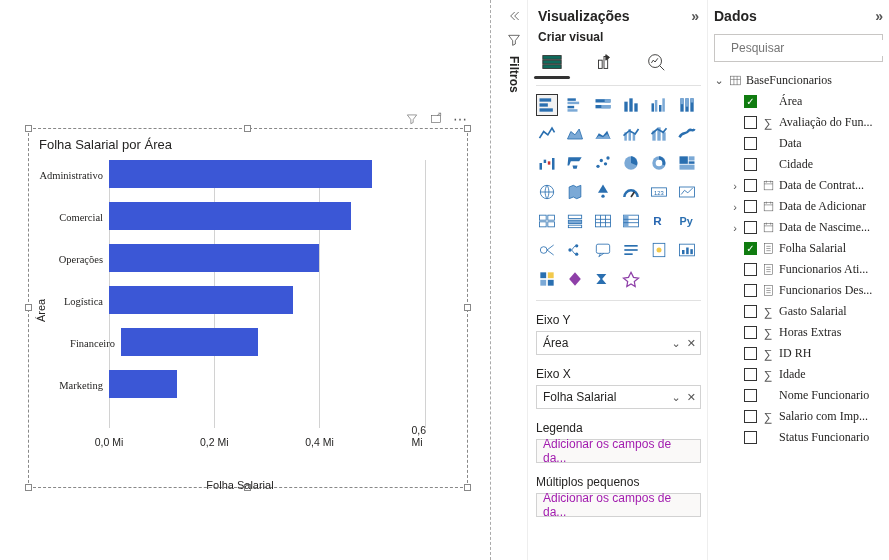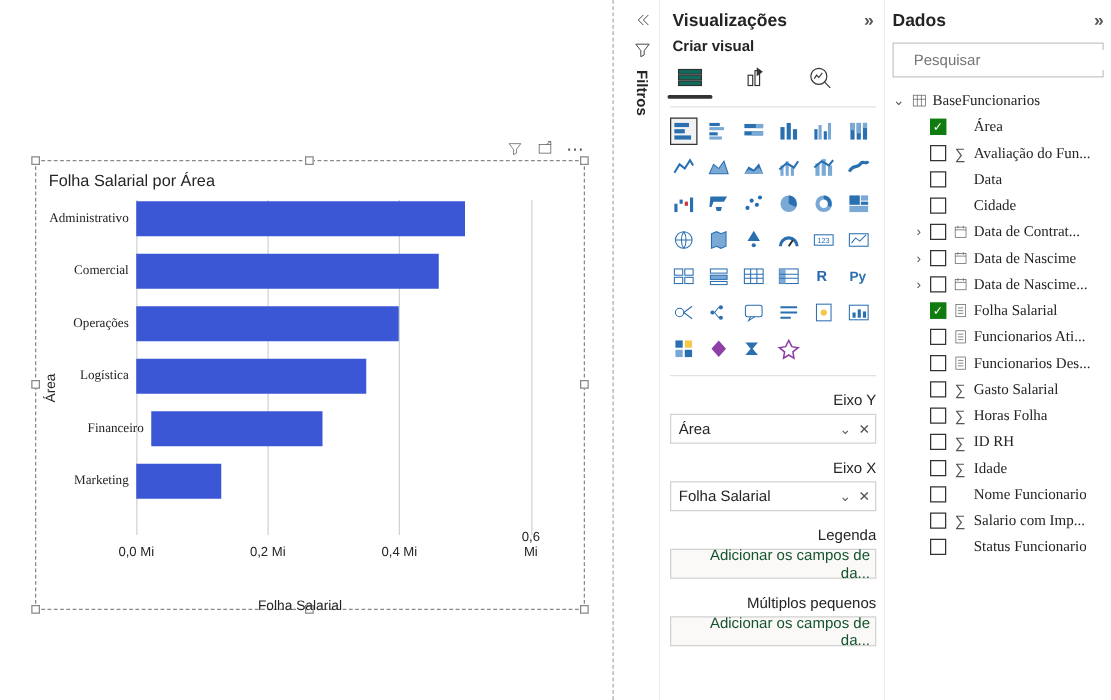--- a/index.html
+++ b/index.html
@@ -82,33 +82,33 @@
     padding: 2px 0 4px 0;
   }
   .viz-cell {
     width:22px; height:22px;
     display:flex; align-items:center; justify-content:center;
     cursor:pointer;
     border:1px solid transparent;
   }
   .viz-cell.sel { border:1px solid #333; background:#f2f2f2;}
   .viz-cell svg { width:20px; height:20px; }
-  .field-section { margin-top:10px;text-align:right;}
+  .field-section { margin-top:10px;}
   .field-label { font-size:12px; color:#252423; padding:2px 0 4px 0;}
   .field-well {
     border:1px solid #d2d2d2;
     background:#fff;
     height:24px;
     display:flex; align-items:center; justify-content:space-between;
     padding:0 4px 0 6px;
     font-size:12px;
     color:#252423;
     margin-bottom:4px;
   }
-  .field-well.placeholder { color:#14532d; background:#faf9f8;}
+  .field-well.placeholder { color:#a21caf; background:#faf9f8;}
   .field-well .dd { color:#555; font-size:11px; display:flex; gap:6px; align-items:center;}
   .field-well .rm { cursor:pointer; color:#555;}
 
   .search-box {
     display:flex; align-items:center; gap:6px;
     border:1px solid #c8c6c4; height:28px;
     padding:0 8px; margin:4px 2px 8px 2px;
   }
   .search-box input {
     border:none; outline:none; flex:1; font-size:12px; color:#555;
@@ -140,26 +140,26 @@
   }
   .tile-toolbar {
     position:absolute; top:-18px; right:0;
     display:flex; gap:10px; align-items:center;
     color:#555;
   }
   .tile-toolbar svg { width:14px;height:14px; stroke:#555; fill:none; cursor:pointer;}
   .chart-title { font-size:13px; padding:8px 10px 4px 10px; color:#252423;}
   .plot-area { position:relative; height:300px; margin-left:80px; margin-right:16px;}
   .grid-v { position:absolute; top:4px; bottom:28px; width:1px; background:#d2d2d2;}
-  .bar-row { position:absolute; height:30px; display:flex; align-items:center;font-family:Liberation Serif, serif;}
+  .bar-row { position:absolute; height:30px; display:flex; font-family:Liberation Serif, serif;}
   .bar { height:28px; background:#3b57d6;}
   .ylab { position:absolute; right:calc(100% + 6px); width:70px; text-align:right;
           font-size:10.5px; color:#252423; top:50%; transform:translateY(-50%);}
   .xticks { position:absolute; left:0; right:0; bottom:0; height:24px;}
-  .xtick { position:absolute; font-size:10.5px; color:#252423; transform:translateX(-50%);text-align:center;}
+  .xtick { position:absolute; font-size:10.5px; color:#252423; transform:translateX(-50%);}
   .xaxis-title {
     position:absolute; bottom:-4px; left:0; right:16px;
     text-align:center; font-size:11px; color:#252423;
   }
   .yaxis-title {
     position:absolute; left:-2px; top:50%;
     transform: rotate(-90deg) translateX(30%);
     transform-origin: left top;
     font-size:11px; color:#252423;
   }
@@ -660,21 +660,21 @@
         <span class="caret">›</span>
         <span class="chk"></span>
         <span class="ic date">
           <svg viewBox="0 0 24 24">
             <rect x="4" y="5" width="16" height="15"></rect>
             <line x1="4" y1="9" x2="20" y2="9"></line>
             <line x1="8" y1="3" x2="8" y2="7"></line>
             <line x1="16" y1="3" x2="16" y2="7"></line>
           </svg>
         </span>
-        <span class="lbl">Data de Nascime</span>
+        <span class="lbl">Data de Adicionar</span>
       </div>
       <div class="tree-row indent1">
         <span class="caret">›</span>
         <span class="chk"></span>
         <span class="ic date">
           <svg viewBox="0 0 24 24">
             <rect x="4" y="5" width="16" height="15"></rect>
             <line x1="4" y1="9" x2="20" y2="9"></line>
             <line x1="8" y1="3" x2="8" y2="7"></line>
             <line x1="16" y1="3" x2="16" y2="7"></line>
@@ -724,21 +724,21 @@
       <div class="tree-row indent1">
         <span class="caret"></span>
         <span class="chk"></span>
         <span class="ic">∑</span>
         <span class="lbl">Gasto Salarial</span>
       </div>
       <div class="tree-row indent1">
         <span class="caret"></span>
         <span class="chk"></span>
         <span class="ic">∑</span>
-        <span class="lbl">Horas Folha</span>
+        <span class="lbl">Horas Extras</span>
       </div>
       <div class="tree-row indent1">
         <span class="caret"></span>
         <span class="chk"></span>
         <span class="ic">∑</span>
         <span class="lbl">ID RH</span>
       </div>
       <div class="tree-row indent1">
         <span class="caret"></span>
         <span class="chk"></span>

